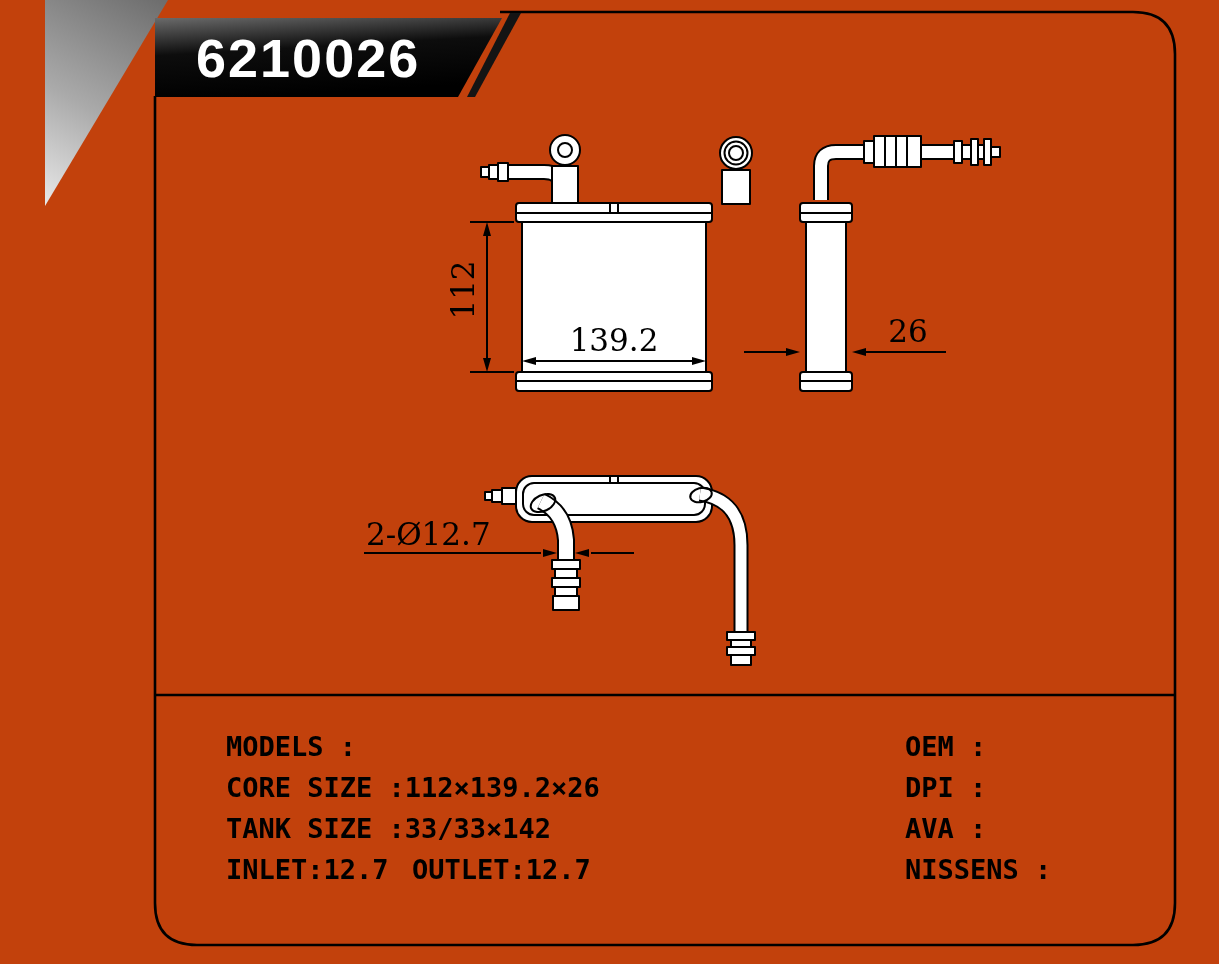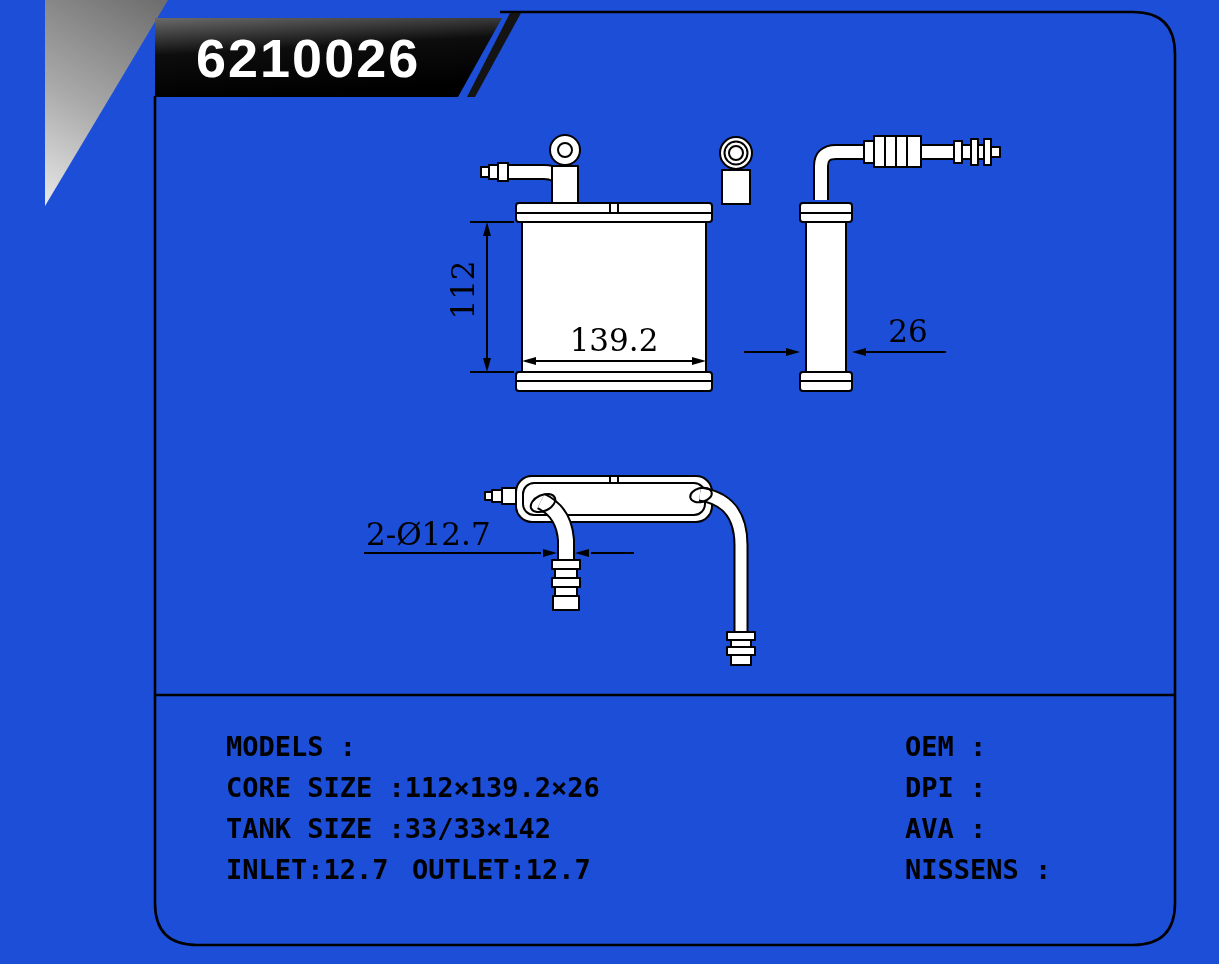--- a/index.html
+++ b/index.html
@@ -1,16 +1,16 @@
 <!DOCTYPE html>
 <html><head>
 <meta charset="utf-8">
 <style>
   html,body{margin:0;padding:0;background:#ffffff;}
-  .page{position:relative;width:1219px;height:964px;background:#1d4ed8;overflow:hidden;
+  .page{position:relative;width:1219px;height:964px;background:#c2410c;overflow:hidden;
         font-family:"Liberation Sans",sans-serif;}
   .page svg{display:block;width:1219px;height:964px;}
   .s{stroke:#000;stroke-width:2;fill:none;stroke-linejoin:round;}
   .sw{stroke:#000;stroke-width:2;fill:#fff;stroke-linejoin:round;}
   .frame{stroke:#000;stroke-width:2.6;fill:none;}
   .t18{stroke:#000;stroke-width:18;fill:none;}
   .t18i{stroke:#fff;stroke-width:14;fill:none;}
   .t16{stroke:#000;stroke-width:16;fill:none;}
   .t16i{stroke:#fff;stroke-width:12;fill:none;}
   .t15{stroke:#000;stroke-width:15;fill:none;}

